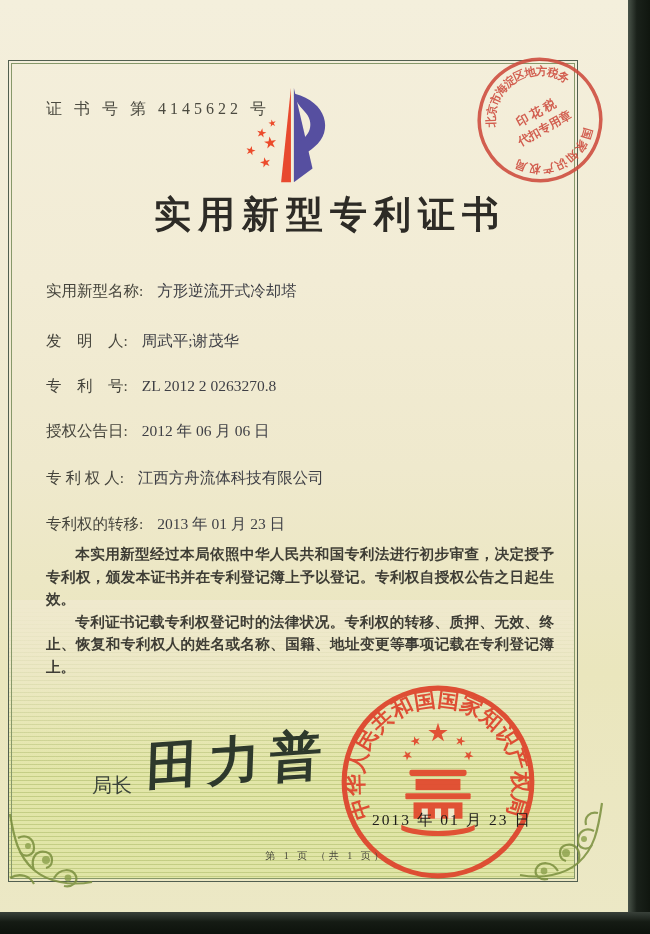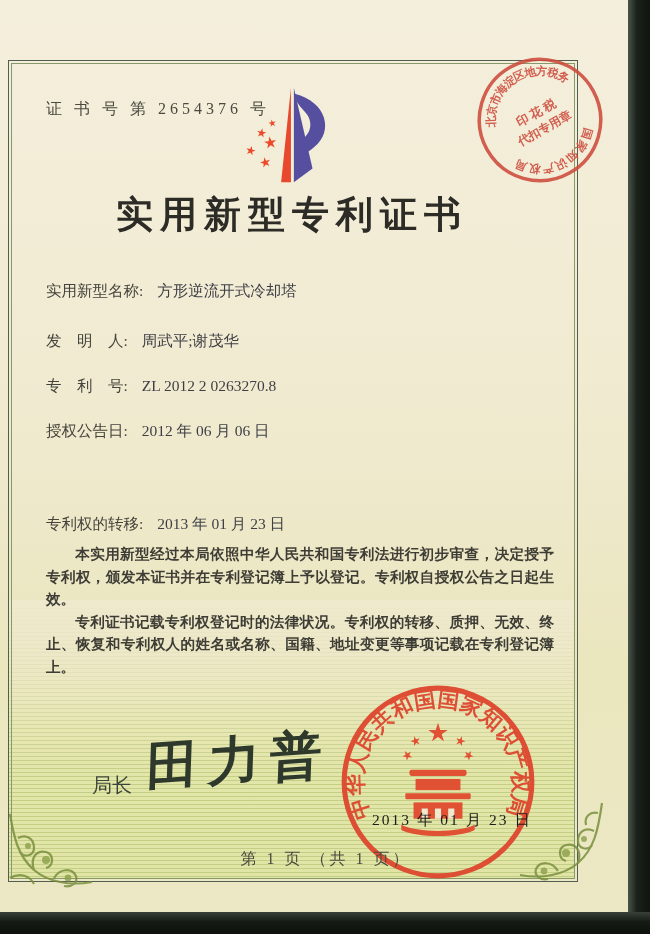--- a/index.html
+++ b/index.html
@@ -21,36 +21,36 @@
   .edge-right{position:absolute;top:0;right:0;width:22px;height:100%;z-index:6;
       background:linear-gradient(90deg,#4a544a 0%,#1a211a 40%,#10160f 100%);}
   .edge-bottom{position:absolute;left:0;bottom:0;width:100%;height:22px;z-index:6;
       background:linear-gradient(180deg,#39413a 0%,#151b14 45%,#0d120c 100%);}
   .content{position:absolute;inset:0;z-index:3;color:#3f3e36;}
   .cert-no{position:absolute;left:46px;top:99px;font-size:16px;letter-spacing:4px;color:#4b4a40;}
   .logo{position:absolute;left:237px;top:84px;width:100px;height:108px;}
   .tax-stamp{position:absolute;left:468px;top:48px;width:144px;height:144px;
       transform:rotate(-29deg);opacity:.88;}
   .title{position:absolute;left:8px;top:190px;width:568px;text-align:center;
-      font-size:37px;font-weight:bold;letter-spacing:7px;color:#2d2b26;}
+      font-size:37px;font-weight:bold;letter-spacing:7px;color:#2d2b26;padding-left:38px;}
   .field{position:absolute;left:46px;font-size:15.5px;white-space:nowrap;color:#45443c;}
   .field .val{margin-left:10px;color:#3e3f45;}
   .paras{position:absolute;left:46px;top:543px;width:508px;font-size:14.6px;
       line-height:22.6px;text-align:justify;color:#3e3d35;}
   .paras p{margin:0;text-indent:2em;font-weight:bold;}
   .sig-title{position:absolute;left:92px;top:772px;font-size:20px;color:#3c453a;z-index:4;}
   .sig-name{position:absolute;left:146px;top:726px;font-size:52px;font-weight:600;
       letter-spacing:10px;color:#2e392c;transform:rotate(-4deg) skewX(-6deg);z-index:4;
       font-family:"Liberation Serif","DejaVu Serif",serif;}
   .seal{position:absolute;left:336px;top:680px;width:204px;height:204px;z-index:4;
       mix-blend-mode:multiply;opacity:.95;}
   .seal-date{position:absolute;left:372px;top:810px;font-size:15.5px;letter-spacing:2px;
       color:#1d1c19;z-index:5;}
   .footer{position:absolute;left:8px;top:849px;width:636px;text-align:center;
-      font-size:16px;letter-spacing:3px;color:#4a4a3e;z-index:4;}
+      font-size:10px;letter-spacing:3px;color:#4a4a3e;z-index:4;}
   .ornament{position:absolute;z-index:2;}
   .orn-bl{left:4px;top:808px;}
   .orn-br{left:498px;top:796px;transform:scaleX(-1);}
 </style>
 </head>
 <body>
 
 <div class="scan">
 
   <div class="stripe-zone"></div>
@@ -80,21 +80,21 @@
     </g>
     <g fill="#8aa04b" opacity=".8">
       <circle cx="42" cy="52" r="4"></circle>
         <circle cx="24" cy="38" r="3"></circle>
         <circle cx="64" cy="70" r="3.4"></circle>
     </g>
   </svg>
 
   <div class="content">
 
-    <div class="cert-no">证 书 号 第 2654376 号</div>
+    <div class="cert-no">证 书 号 第 4145622 号</div>
 
     <svg class="logo" viewBox="0 0 100 110">
       <defs>
         <path id="star5" d="M0,-1 L0.224,-0.309 L0.951,-0.309 L0.363,0.118 L0.588,0.809 L0,0.382 L-0.588,0.809 L-0.363,0.118 L-0.951,-0.309 L-0.224,-0.309 Z"></path>
       </defs>
       <path d="M54,4 L44,100 L54,100 Z" fill="#e8492e"></path>
       <path d="M57,4 L57,100 L76,86 Z" fill="#564fa0"></path>
       <path d="M58,10 C90,18 98,48 78,64 C70,71 63,74 58,76 L58,61 C73,55 80,40 67,27 C62,22 59,17 57,12 Z" fill="#564fa0"></path>
       <g fill="#ec4b2b">
         <use href="#star5" transform="translate(35,40) scale(4) rotate(-12)"></use>
@@ -132,20 +132,24 @@
       <span class="val">周武平;谢茂华</span>
     </div>
     <div class="field" style="top:376px">
       <span>专　利　号:</span>
       <span class="val">ZL 2012 2 0263270.8</span>
     </div>
     <div class="field" style="top:421px">
       <span>授权公告日:</span>
       <span class="val">2012 年 06 月 06 日</span>
     </div>
+    <div class="field" style="top:468px">
+      <span>专 利 权 人:</span>
+      <span class="val">江西方舟流体科技有限公司</span>
+    </div>
     <div class="field" style="top:514px">
       <span>专利权的转移:</span>
       <span class="val">2013 年 01 月 23 日</span>
     </div>
 
     <div class="paras">
       <p>本实用新型经过本局依照中华人民共和国专利法进行初步审查，决定授予专利权，颁发本证书并在专利登记簿上予以登记。专利权自授权公告之日起生效。</p>
       <p>专利证书记载专利权登记时的法律状况。专利权的转移、质押、无效、终止、恢复和专利权人的姓名或名称、国籍、地址变更等事项记载在专利登记簿上。</p>
     </div>
 

